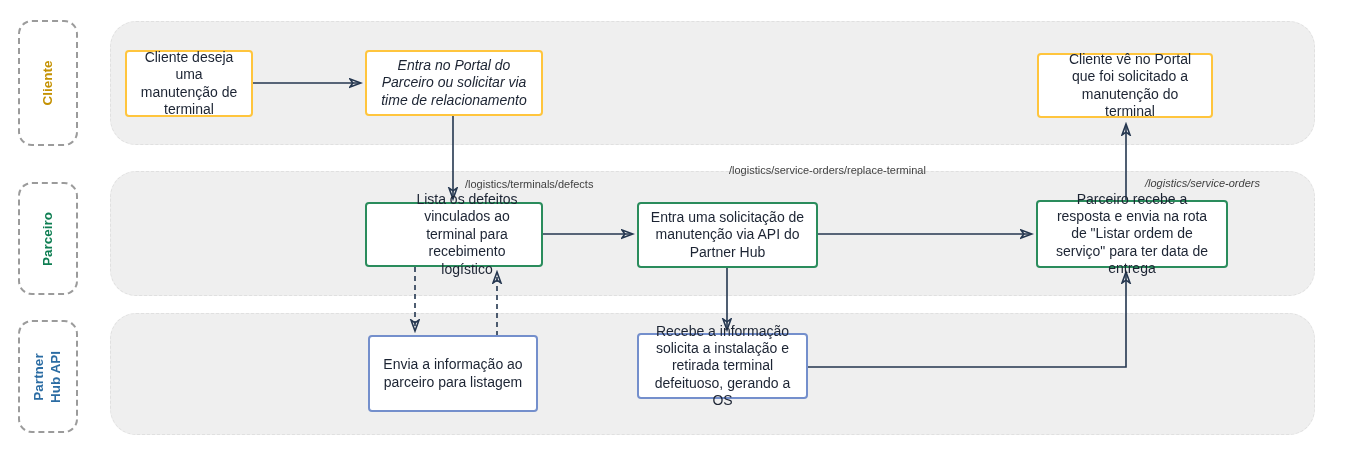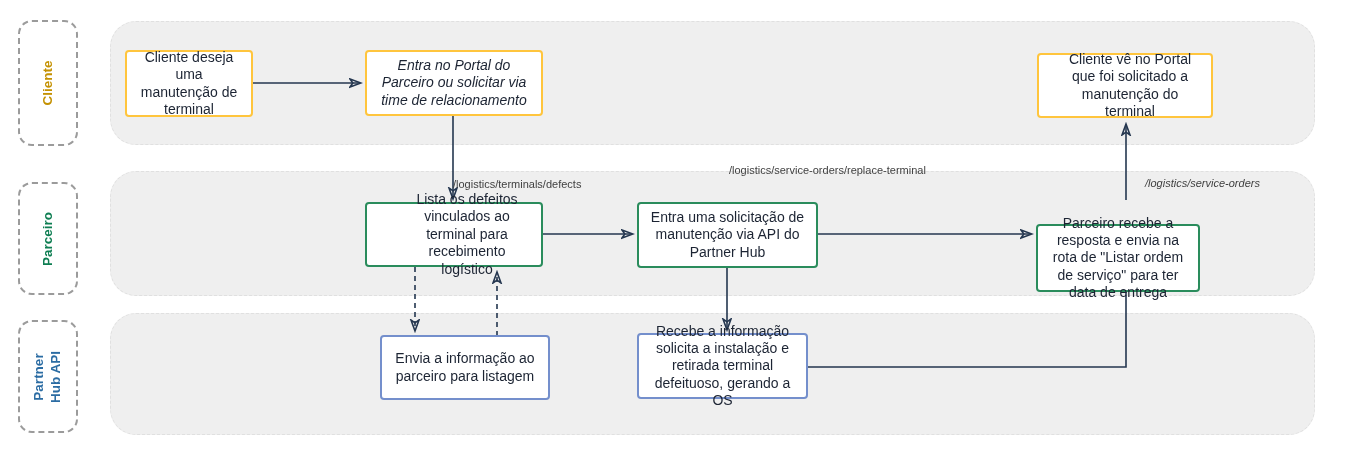--- a/index.html
+++ b/index.html
@@ -39,33 +39,33 @@
     font-size:14px;line-height:1.25;color:#1C2433;
     padding:4px 10px;box-sizing:border-box;z-index:3;
   }
   .yellow{border:2px solid #FFC53D;}
   .green {border:2px solid #2A8C5C;}
   .blue  {border:2px solid #748FCC;}
   .n1{left:125px;top:50px;width:128px;height:67px;}
   .n2{left:365px;top:50px;width:178px;height:66px;font-style:italic;}
   .n3{left:365px;top:202px;width:178px;height:65px;padding-left:36px;}
   .n4{left:637px;top:202px;width:181px;height:66px;}
-  .n5{left:1036px;top:200px;width:164px;height:68px;line-height:1.22;margin-top:24px;}
+  .n5{left:1036px;top:200px;width:192px;height:68px;line-height:1.22;}
   .n6{left:1037px;top:53px;width:176px;height:65px;padding-left:20px;}
-  .n7{left:368px;top:335px;width:170px;height:65px;margin-left:12px;}
+  .n7{left:368px;top:335px;width:170px;height:77px;}
   .n8{left:637px;top:333px;width:171px;height:66px;line-height:1.22;}
   
   .edges{position:absolute;left:0;top:0;width:1348px;height:462px;z-index:2;pointer-events:none;}
   .edges path{stroke:#24364F;stroke-width:1.6;fill:none;}
   .edges path.dashed{stroke-dasharray:5 4;}
   
   .route-label{
     position:absolute;font-size:11px;color:#3F3F3F;white-space:nowrap;z-index:3;
   }
-  .rl1{left:453px;top:178px;}
+  .rl1{left:465px;top:178px;}
   .rl2{left:729px;top:164px;}
   .rl3{left:1145px;top:177px;font-style:italic;}
 </style>
 </head>
 <body>
 
 <div class="canvas">
 
   <div class="band band1"></div>
   <div class="band band2"></div>

